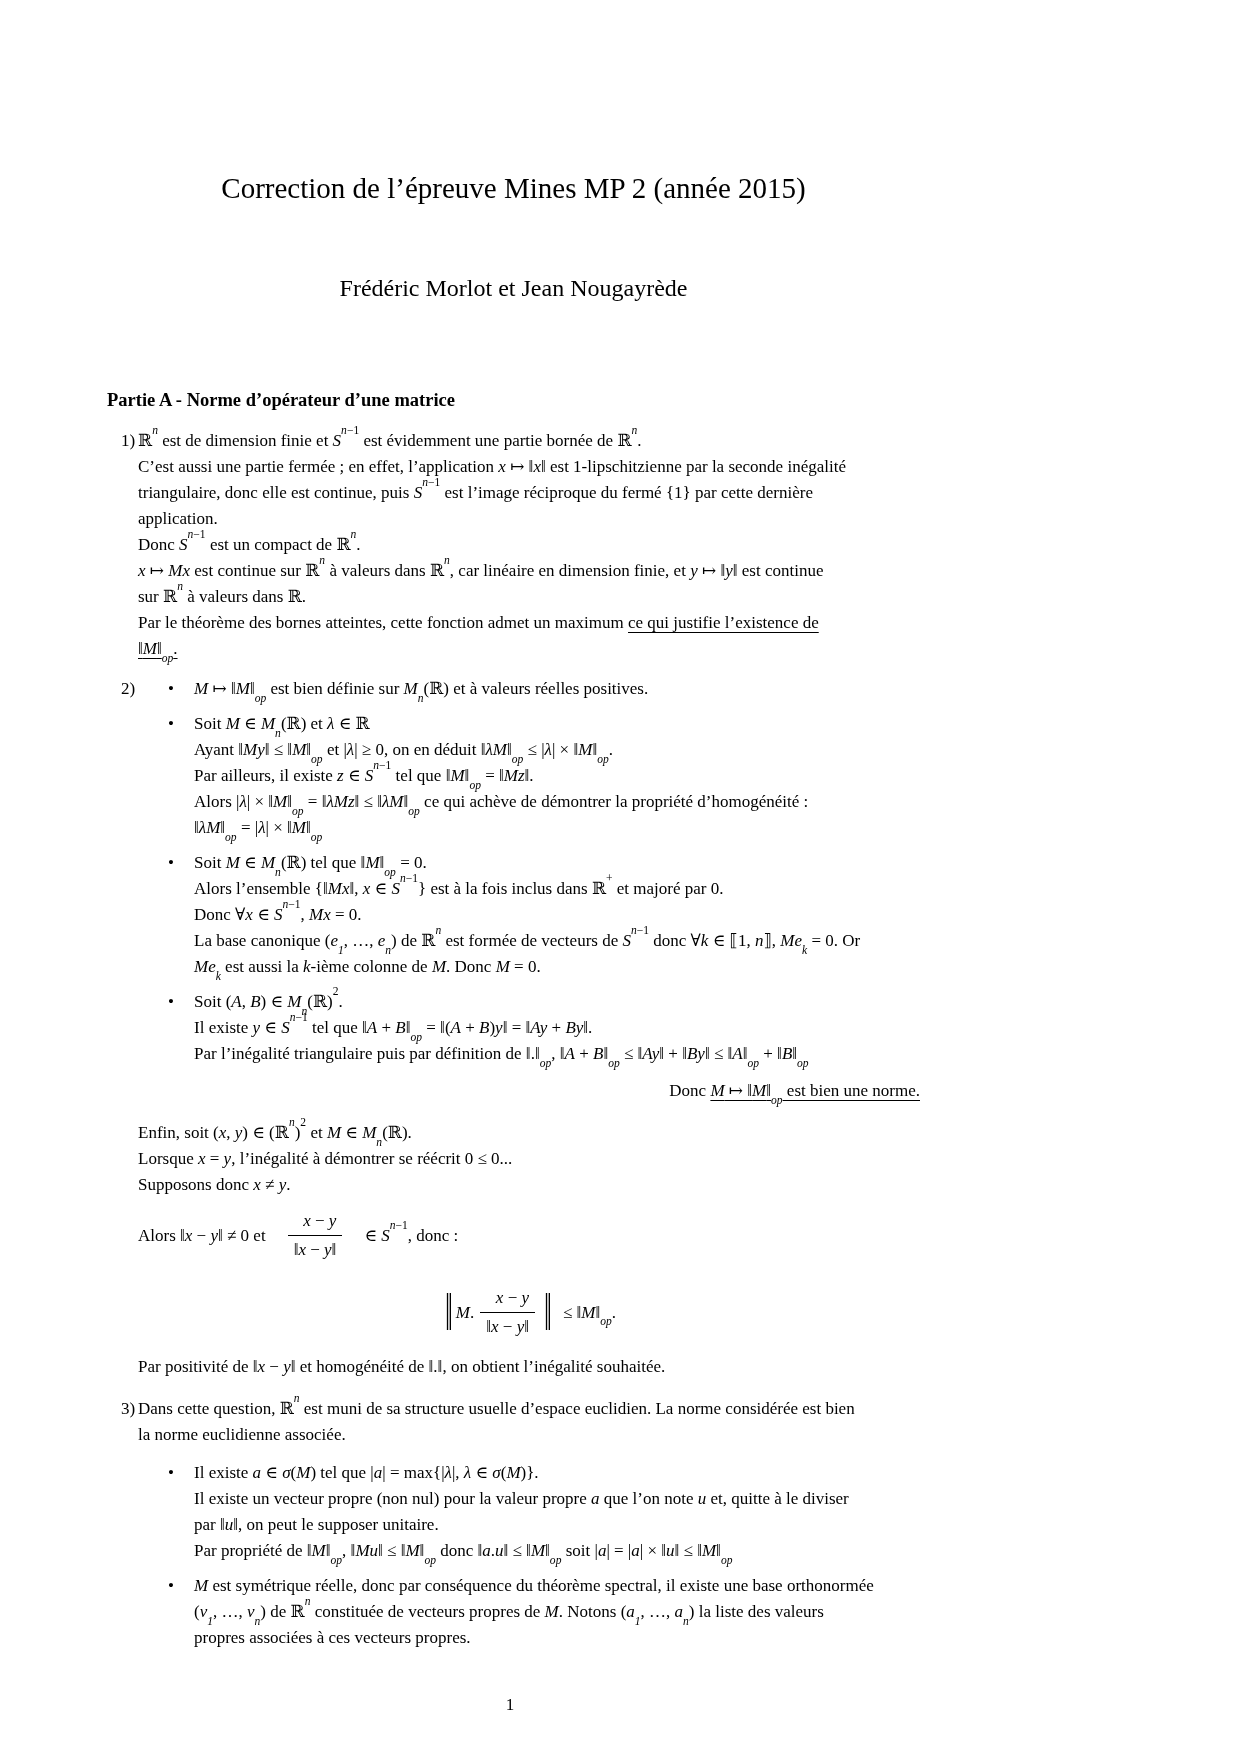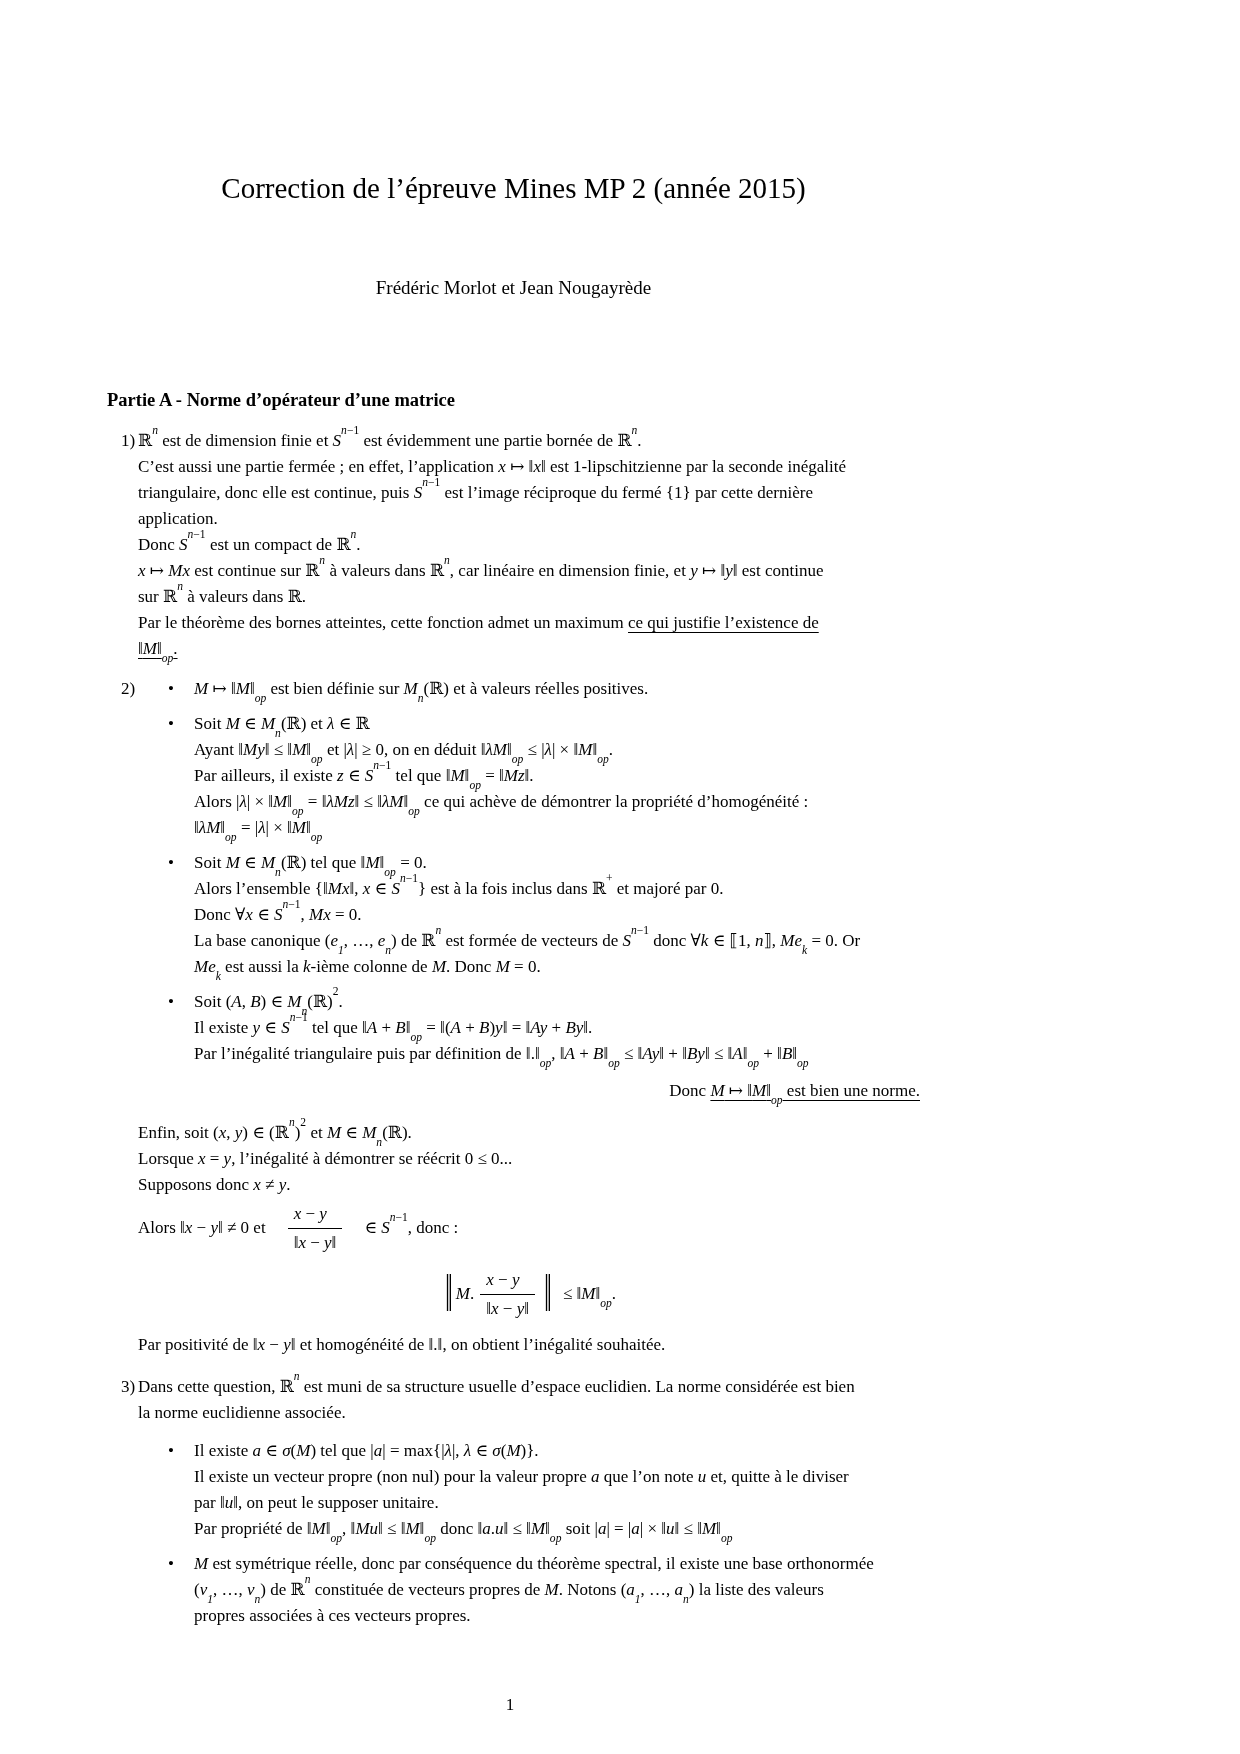--- a/index.html
+++ b/index.html
@@ -8,21 +8,21 @@
     width:1020px; height:1754px;
     background:#ffffff;
     color:#000;
     font-family:"Liberation Serif","DejaVu Serif",serif;
     font-size:17px; line-height:26px;
     box-sizing:border-box;
     padding:170px 100px 0 107px;
     overflow:hidden;
   }
   .title { text-align:center; font-size:29px; line-height:36px; font-weight:normal; }
-  .authors { text-align:center; font-size:19px; line-height:24px; margin-top:70px; }
+  .authors { text-align:center; font-size:24px; line-height:24px; margin-top:70px; }
   .section { font-weight:bold; font-size:18.5px; line-height:24px; margin-top:88px; }
 
   .question { display:flex; margin-top:16px; }
   .q2 { margin-top:14px; }
   .q3 { margin-top:16px; }
   .qnum { flex:0 0 31px; box-sizing:border-box; padding-left:14px; }
   .qbody { flex:1 1 auto; min-width:0; }
 
   .line { min-height:26px; }
   i { font-style:italic; }
@@ -33,21 +33,21 @@
   .bullet { display:flex; margin-left:30px; }
   .bullet + .bullet { margin-top:9px; }
   .dot { flex:0 0 26px; }
   .dot::before { content:"\2022"; font-size:17px; }
   .btxt { flex:1 1 auto; min-width:0; }
 
   .concl { margin-top:11px;text-align:right; }
   .para { margin-top:16px; }
 
   .fracline { display:flex; align-items:center; min-height:56px; margin-top:2px;gap:16px; }
-  .frac { display:inline-flex; flex-direction:column; text-align:left; vertical-align:middle; margin:0 6px; }
+  .frac { display:inline-flex; flex-direction:column; text-align:right; vertical-align:middle; margin:8px 6px; }
   .frac .num { display:block; padding:0 6px 1px; border-bottom:1px solid #000; }
   .frac .den { display:block; padding:1px 6px 0; }
 
   .display-eq { display:flex; justify-content:center; align-items:center; min-height:64px; margin:6px 0 6px; }
   .bigbar { display:inline-block; font-size:28px; line-height:1; transform:scaleY(1.9); margin:0 3px; }
   .rhs { margin-left:8px; }
 
   .closing { margin-top:4px; }
   .q3-bullets .bullet:first-child { margin-top:12px; }
 

